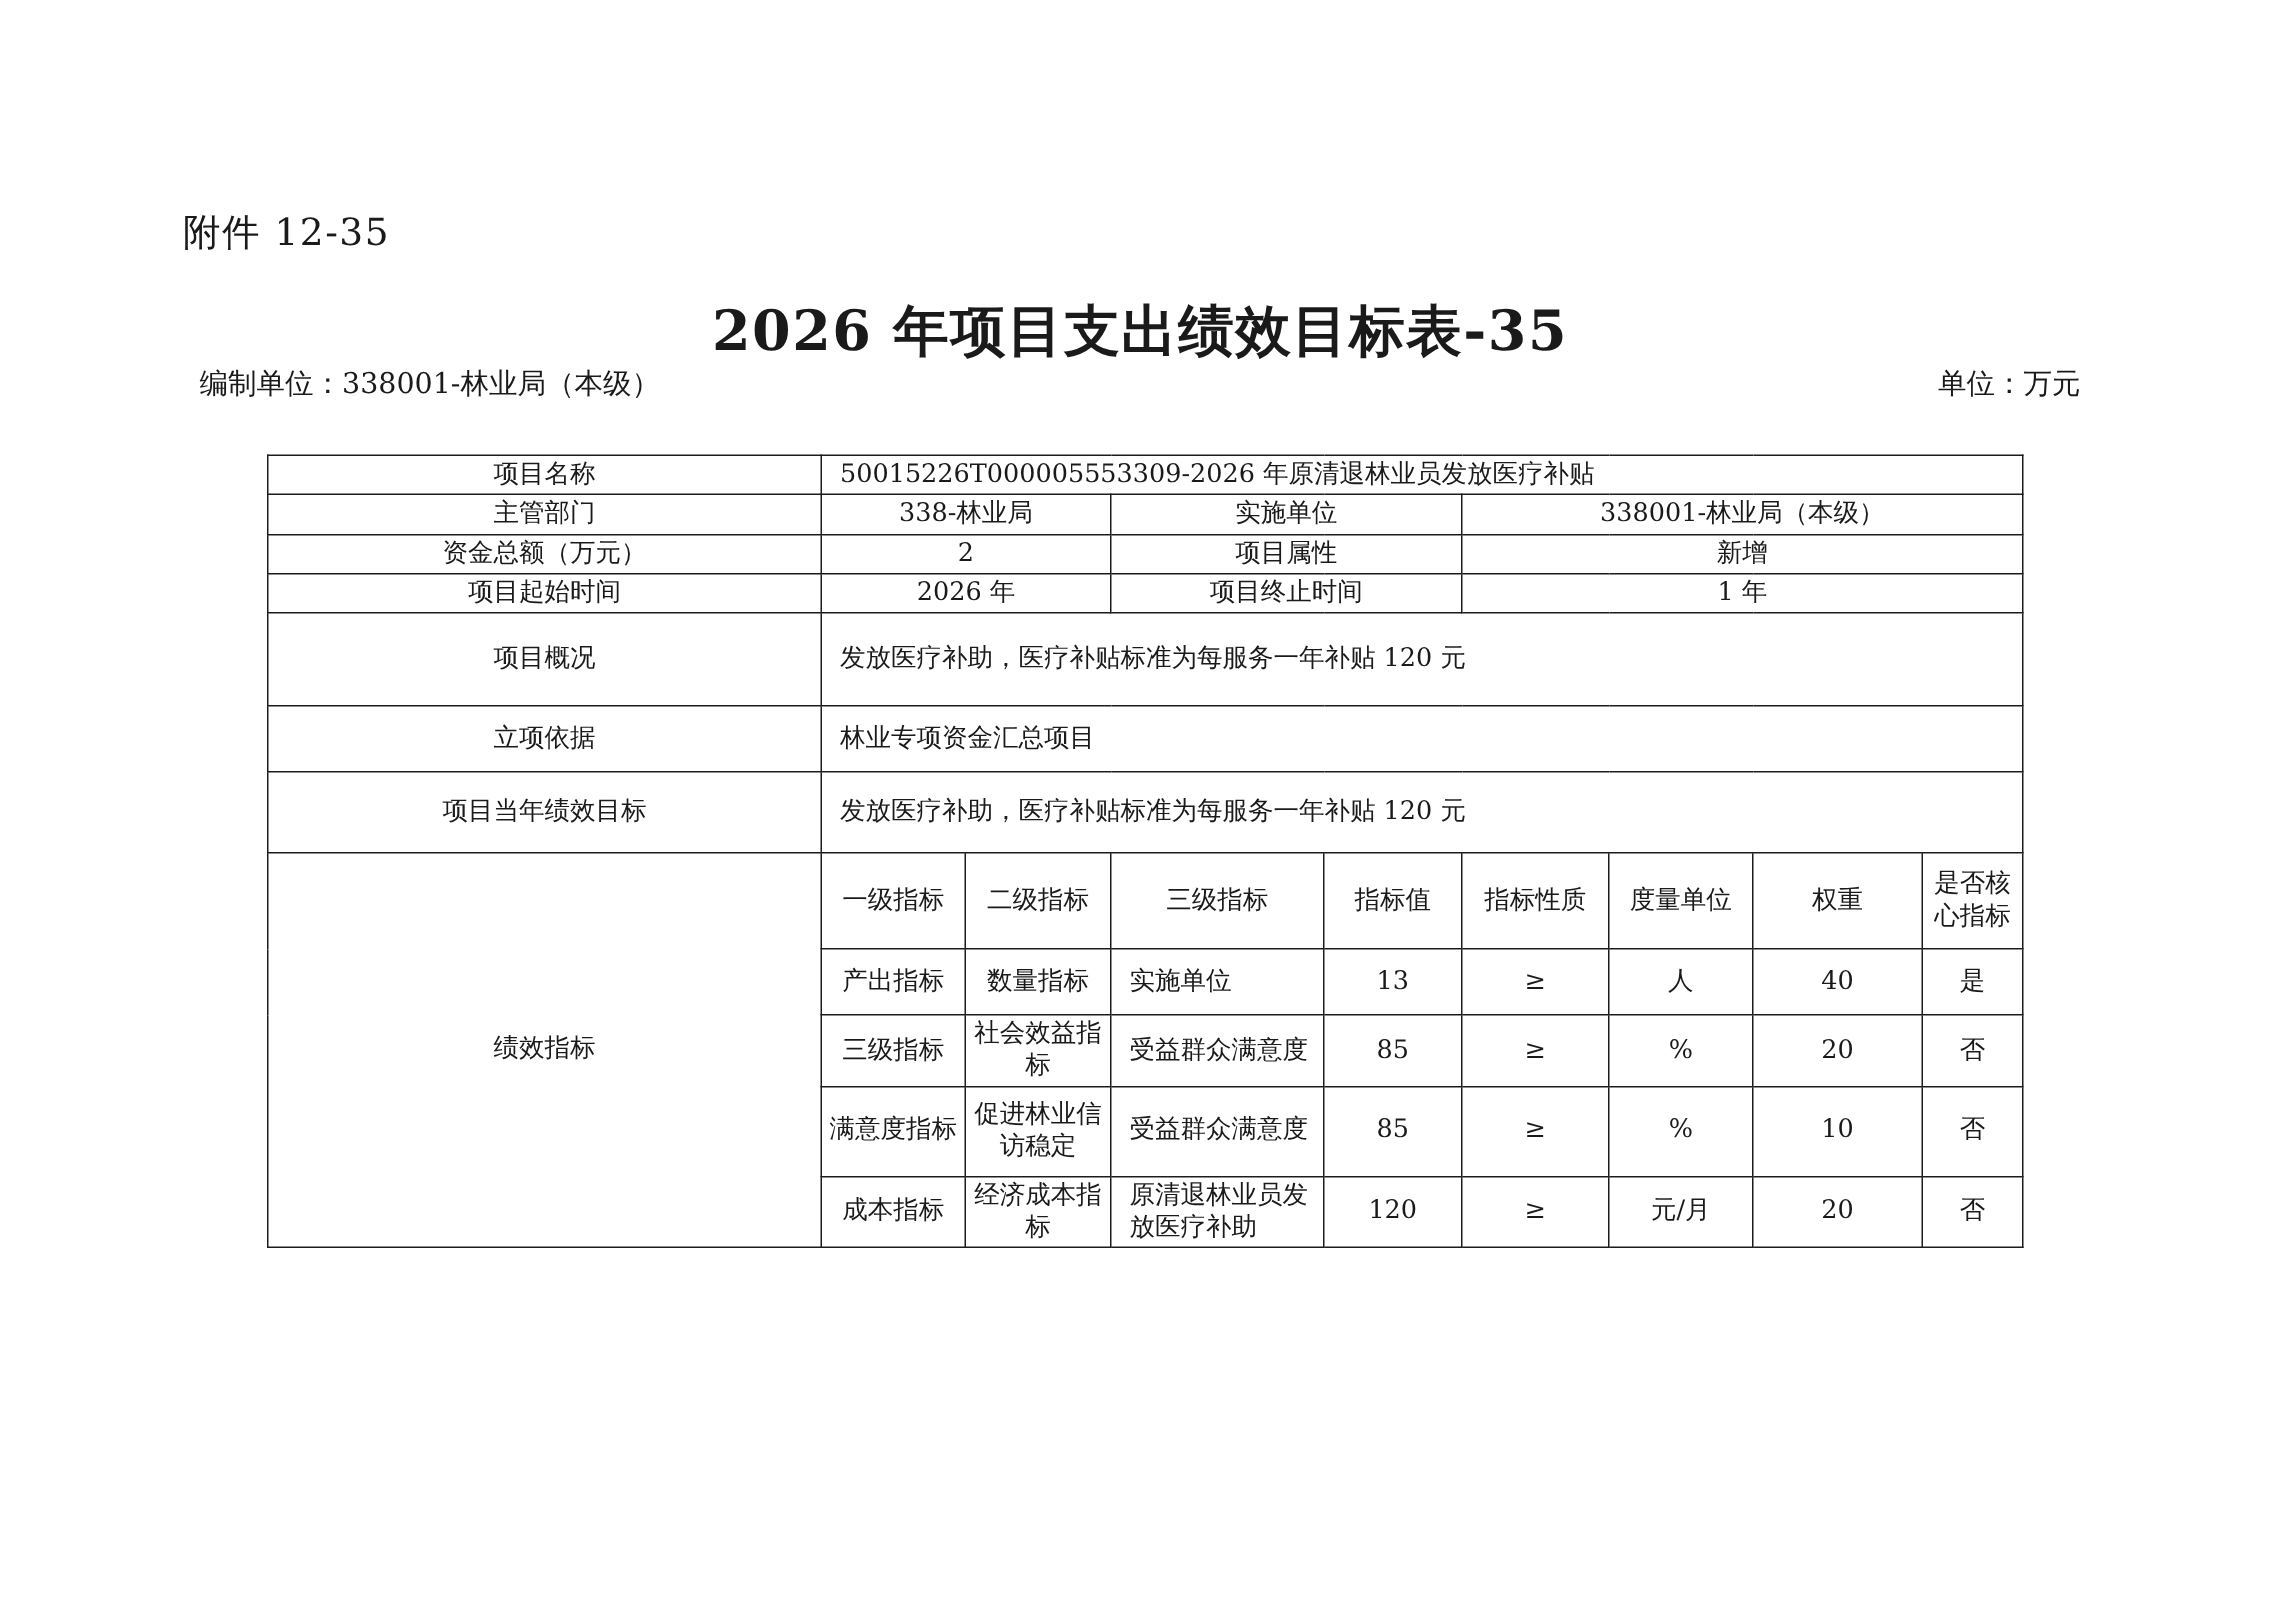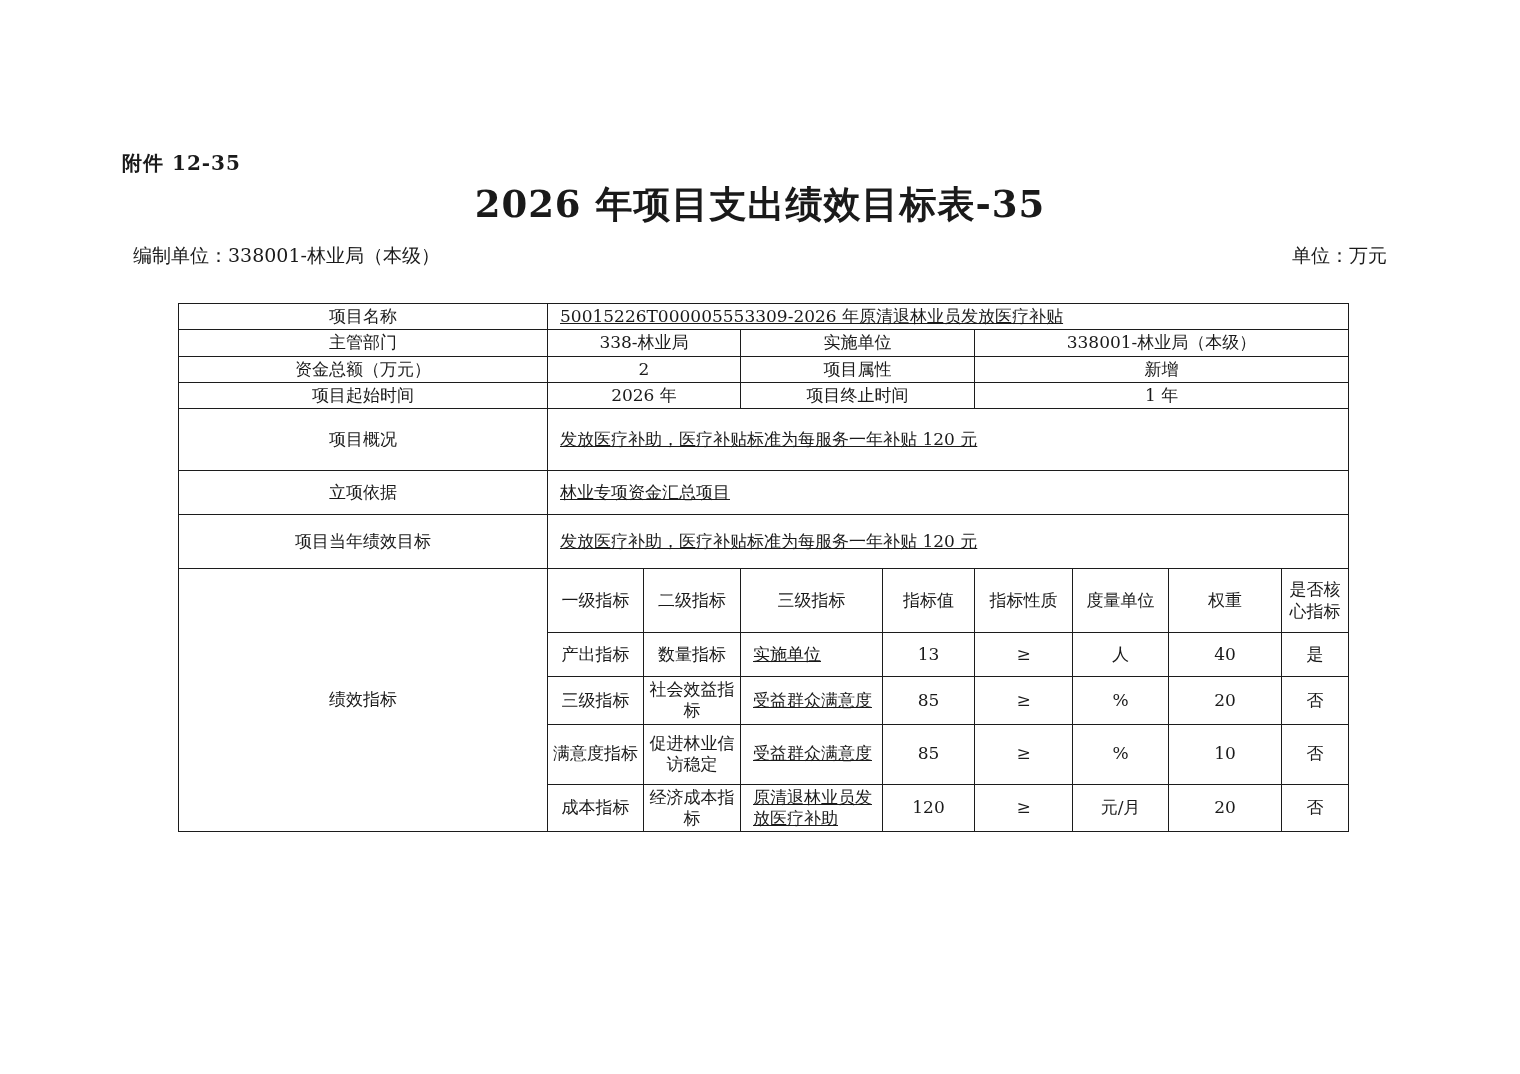--- a/index.html
+++ b/index.html
@@ -12,29 +12,28 @@
     position: relative;
     width: 1520px;
     height: 1074px;
     background: #ffffff;
     overflow: hidden;
   }
   .attachment {
     position: absolute;
     left: 122px;
     top: 138px;
-    font-size: 20px;
-    font-weight: bold;
+    font-size: 25px;
+    font-weight: normal;
     letter-spacing: 1px;
-    margin-top: 12px;
   }
   .doc-title {
     position: absolute;
     left: 0;
-    top: 180px;
+    top: 196px;
     width: 1520px;
     text-align: center;
     font-size: 37px;
     font-weight: bold;
     letter-spacing: 1px;
   }
   .subhead {
     position: absolute;
     left: 133px;
     top: 243px;
@@ -58,21 +57,20 @@
     line-height: 1.25;
     text-align: center;
     vertical-align: middle;
     padding: 2px 4px;
     overflow: hidden;
   }
   table.main td.val-left {
     text-align: left;
     padding-left: 12px;
     padding-right: 10px;
-    text-decoration: underline;
   }
   .page-number {
     position: absolute;
     left: 0;
     top: 960px;
     width: 1520px;
     text-align: center;
     font-size: 17px;
   }
 </style>

